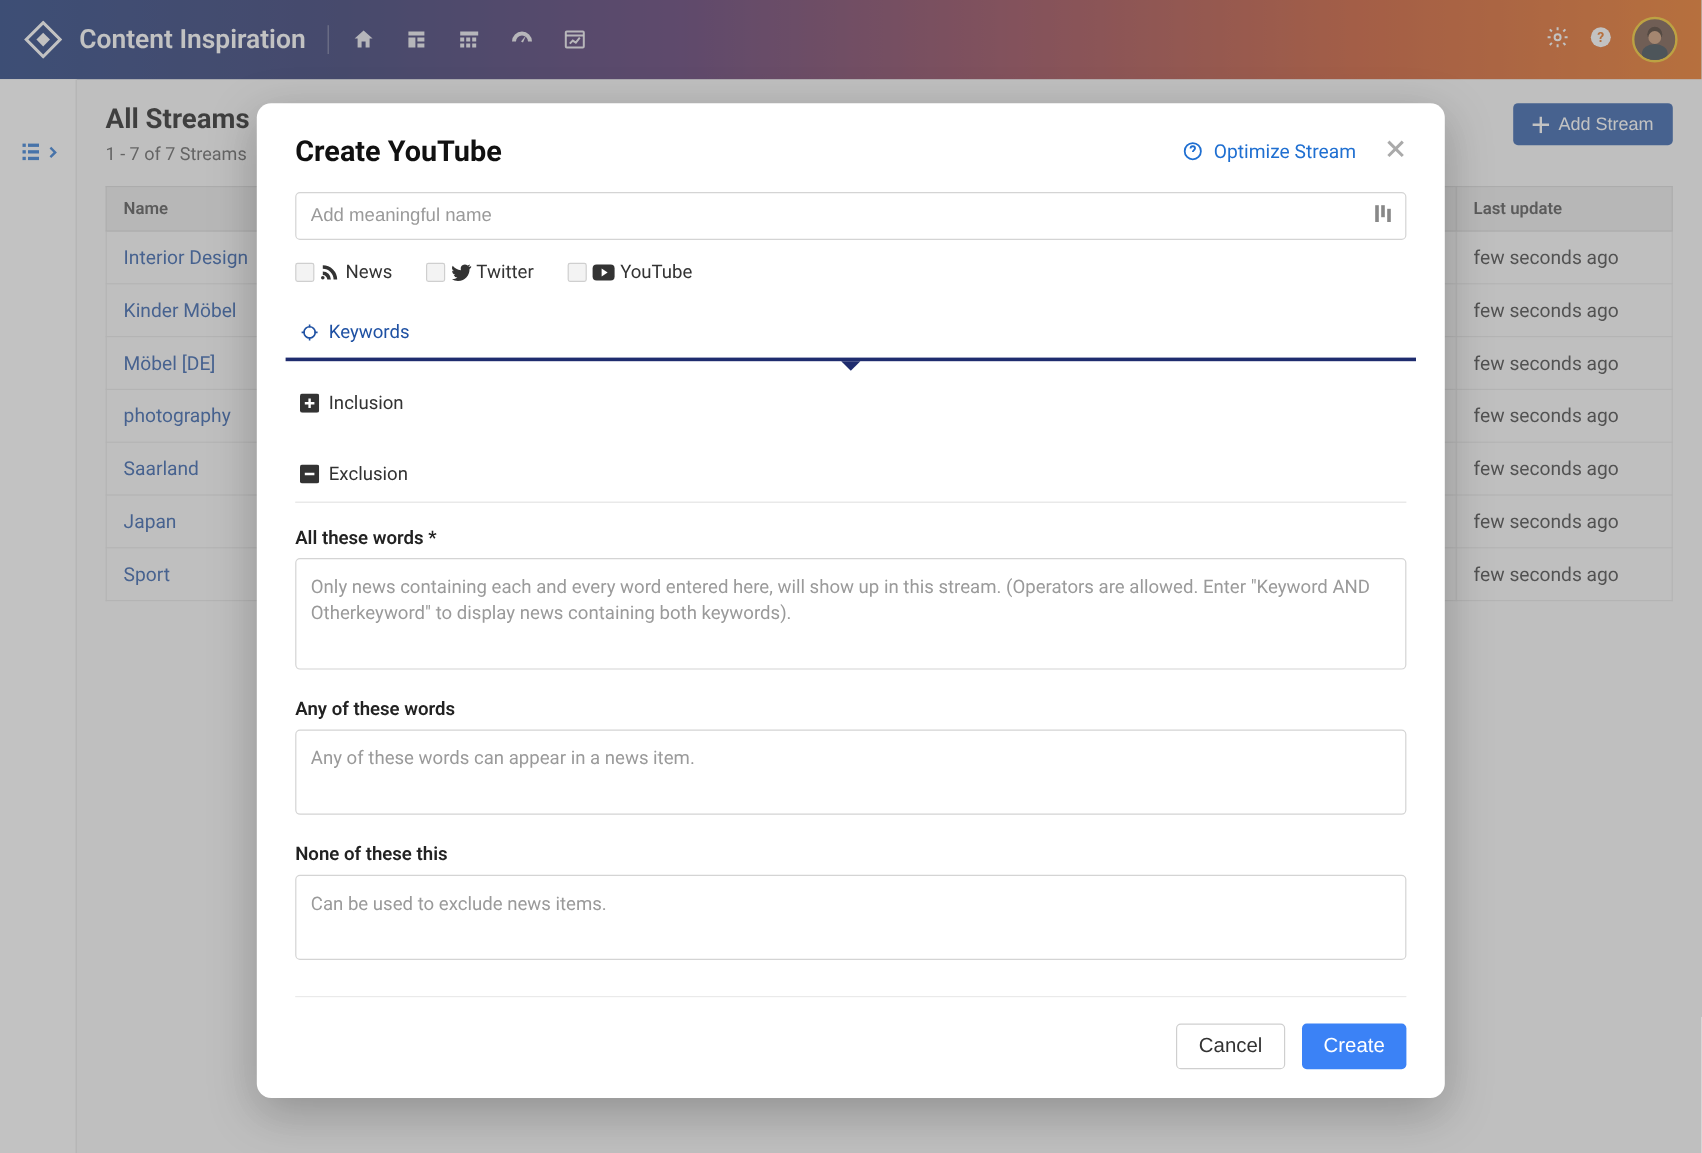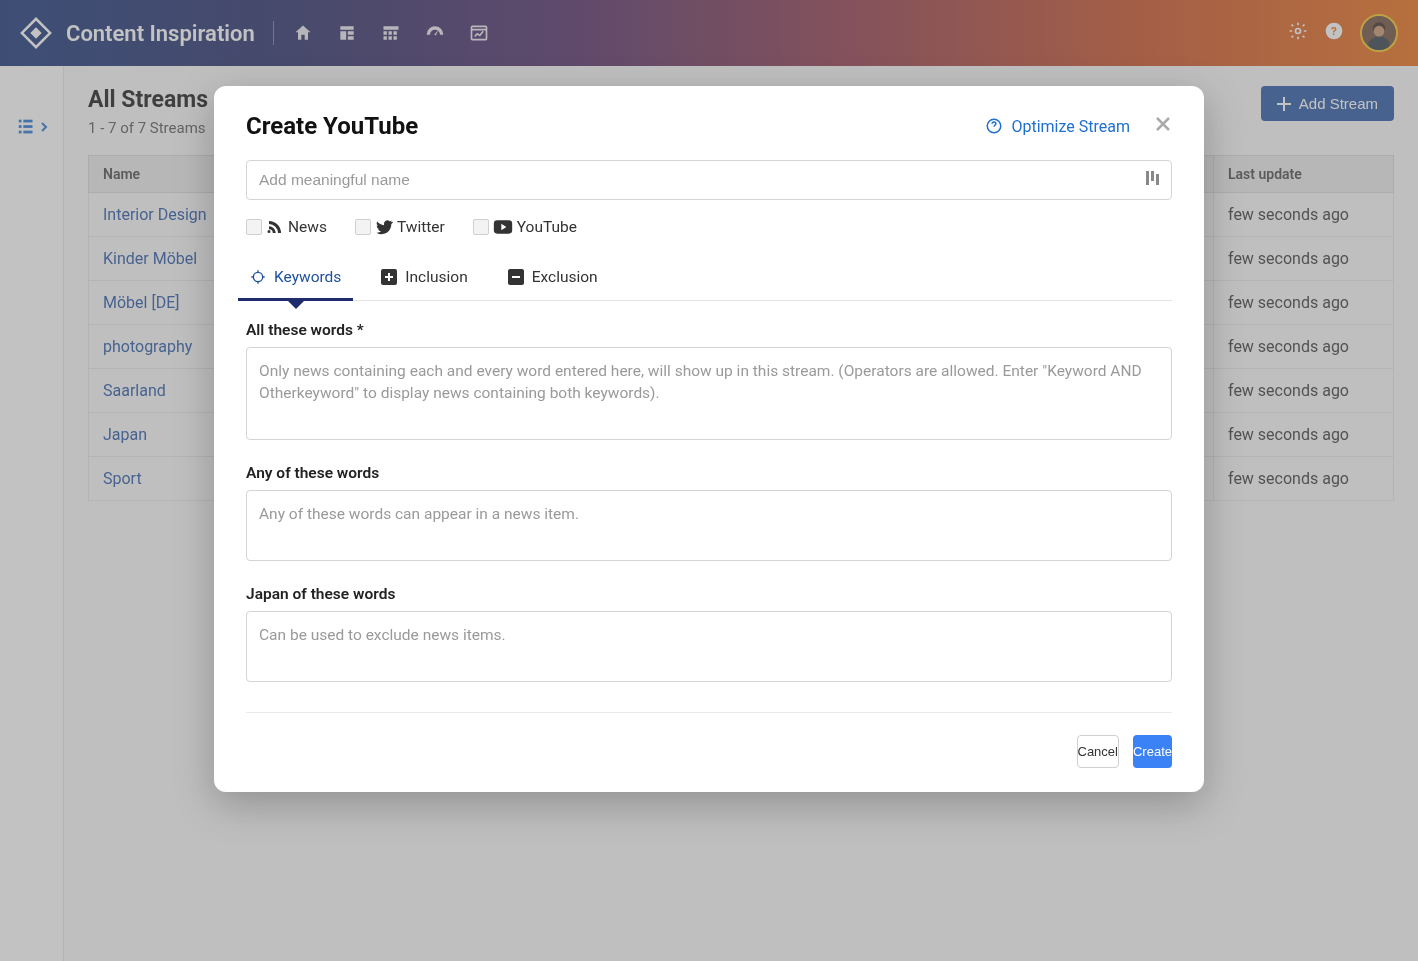--- a/index.html
+++ b/index.html
@@ -71,37 +71,37 @@
   .text-input {
     width: 100%; border: 1px solid #d4d4d4; border-radius: 4px; padding: 10px 40px 10px 12px;
     font-size: 15.5px; color: #333; position: relative;
   }
   .text-input::placeholder, .textarea-input::placeholder { color: #9a9a9a; }
   .input-wrapper { position: relative; }
   .input-suffix-icon { position: absolute; right: 12px; top: 50%; transform: translateY(-50%); color: #888; }
   .source-row { display: flex; gap: 28px; align-items: center; margin-top: 18px; }
   .source-item { display: flex; align-items: center; gap: 4px; color: #333; font-size: 15.5px; }
   .cbox { width: 16px; height: 16px; border: 1px solid #cfcfcf; background: #f3f3f3; border-radius: 2px; }
-  .tab-row { display: flex; gap: 32px; border-bottom: 1px solid #e4e4e4; margin-top: 22px; position: relative; }
+  .tab-row { display: flex; gap: 17px; border-bottom: 1px solid #e4e4e4; margin-top: 22px; position: relative; flex-direction: column; }
   .tab-item { display: flex; align-items: center; gap: 8px; padding: 10px 4px 14px; color: #333; font-size: 15.5px; cursor: pointer; position: relative; }
   .tab-item.active { color: #1f51a3; }
   .tab-item.active::after {
     content: ""; position: absolute; left: -8px; right: -8px; bottom: -1px; height: 3px; background: #1f2c6e;
   }
   .tab-item.active::before {
     content: ""; position: absolute; bottom: -9px; left: 50%; transform: translateX(-50%);
     width: 0; height: 0; border-left: 8px solid transparent; border-right: 8px solid transparent; border-top: 8px solid #1f2c6e;
   }
   .section-block { margin-top: 20px; }
   .textarea-input {
     width: 100%; border: 1px solid #d4d4d4; border-radius: 4px; padding: 12px;
     font-size: 15.5px; color: #333; resize: none; font-family: inherit; line-height: 1.45;
   }
   .modal-footer { border-top: 1px solid #eaeaea; margin-top: 26px; padding-top: 22px; display: flex; justify-content: flex-end; gap: 14px; }
-  .btn { border-radius: 4px; font-size: 13px; padding: 8px 0; cursor: pointer; }
+  .btn { border-radius: 4px; font-size: 17px; padding: 8px 18px; cursor: pointer; }
   .btn-cancel { background: #fff; border: 1px solid #cfcfcf; color: #333; }
   .btn-create { background: #3b82f6; border: none; color: #fff; }
 </style>
 </head>
 <body>
 
 <div class="app-header">
   <span class="logo-icon">
     <svg viewBox="0 0 32 32" fill="none" stroke="#fff" stroke-width="2.5">
       <rect x="6" y="6" width="20" height="20" transform="rotate(45 16 16)"></rect>
@@ -319,21 +319,21 @@
       <label class="field-label">All these words *</label>
       <textarea class="textarea-input" rows="3" placeholder="Only news containing each and every word entered here, will show up in this stream. (Operators are allowed. Enter &quot;Keyword AND Otherkeyword&quot; to display news containing both keywords)." style=""></textarea>
     </div>
 
     <div class="section-block">
       <label class="field-label">Any of these words</label>
       <textarea class="textarea-input" rows="2" placeholder="Any of these words can appear in a news item." style=""></textarea>
     </div>
 
     <div class="section-block">
-      <label class="field-label">Japan of these words</label>
+      <label class="field-label">None of these this</label>
       <textarea class="textarea-input" rows="2" placeholder="Can be used to exclude news items." style=""></textarea>
     </div>
 
     <div class="modal-footer">
       <button class="btn btn-cancel">Cancel</button>
       <button class="btn btn-create">Create</button>
     </div>
   </div>
 </div>
 

